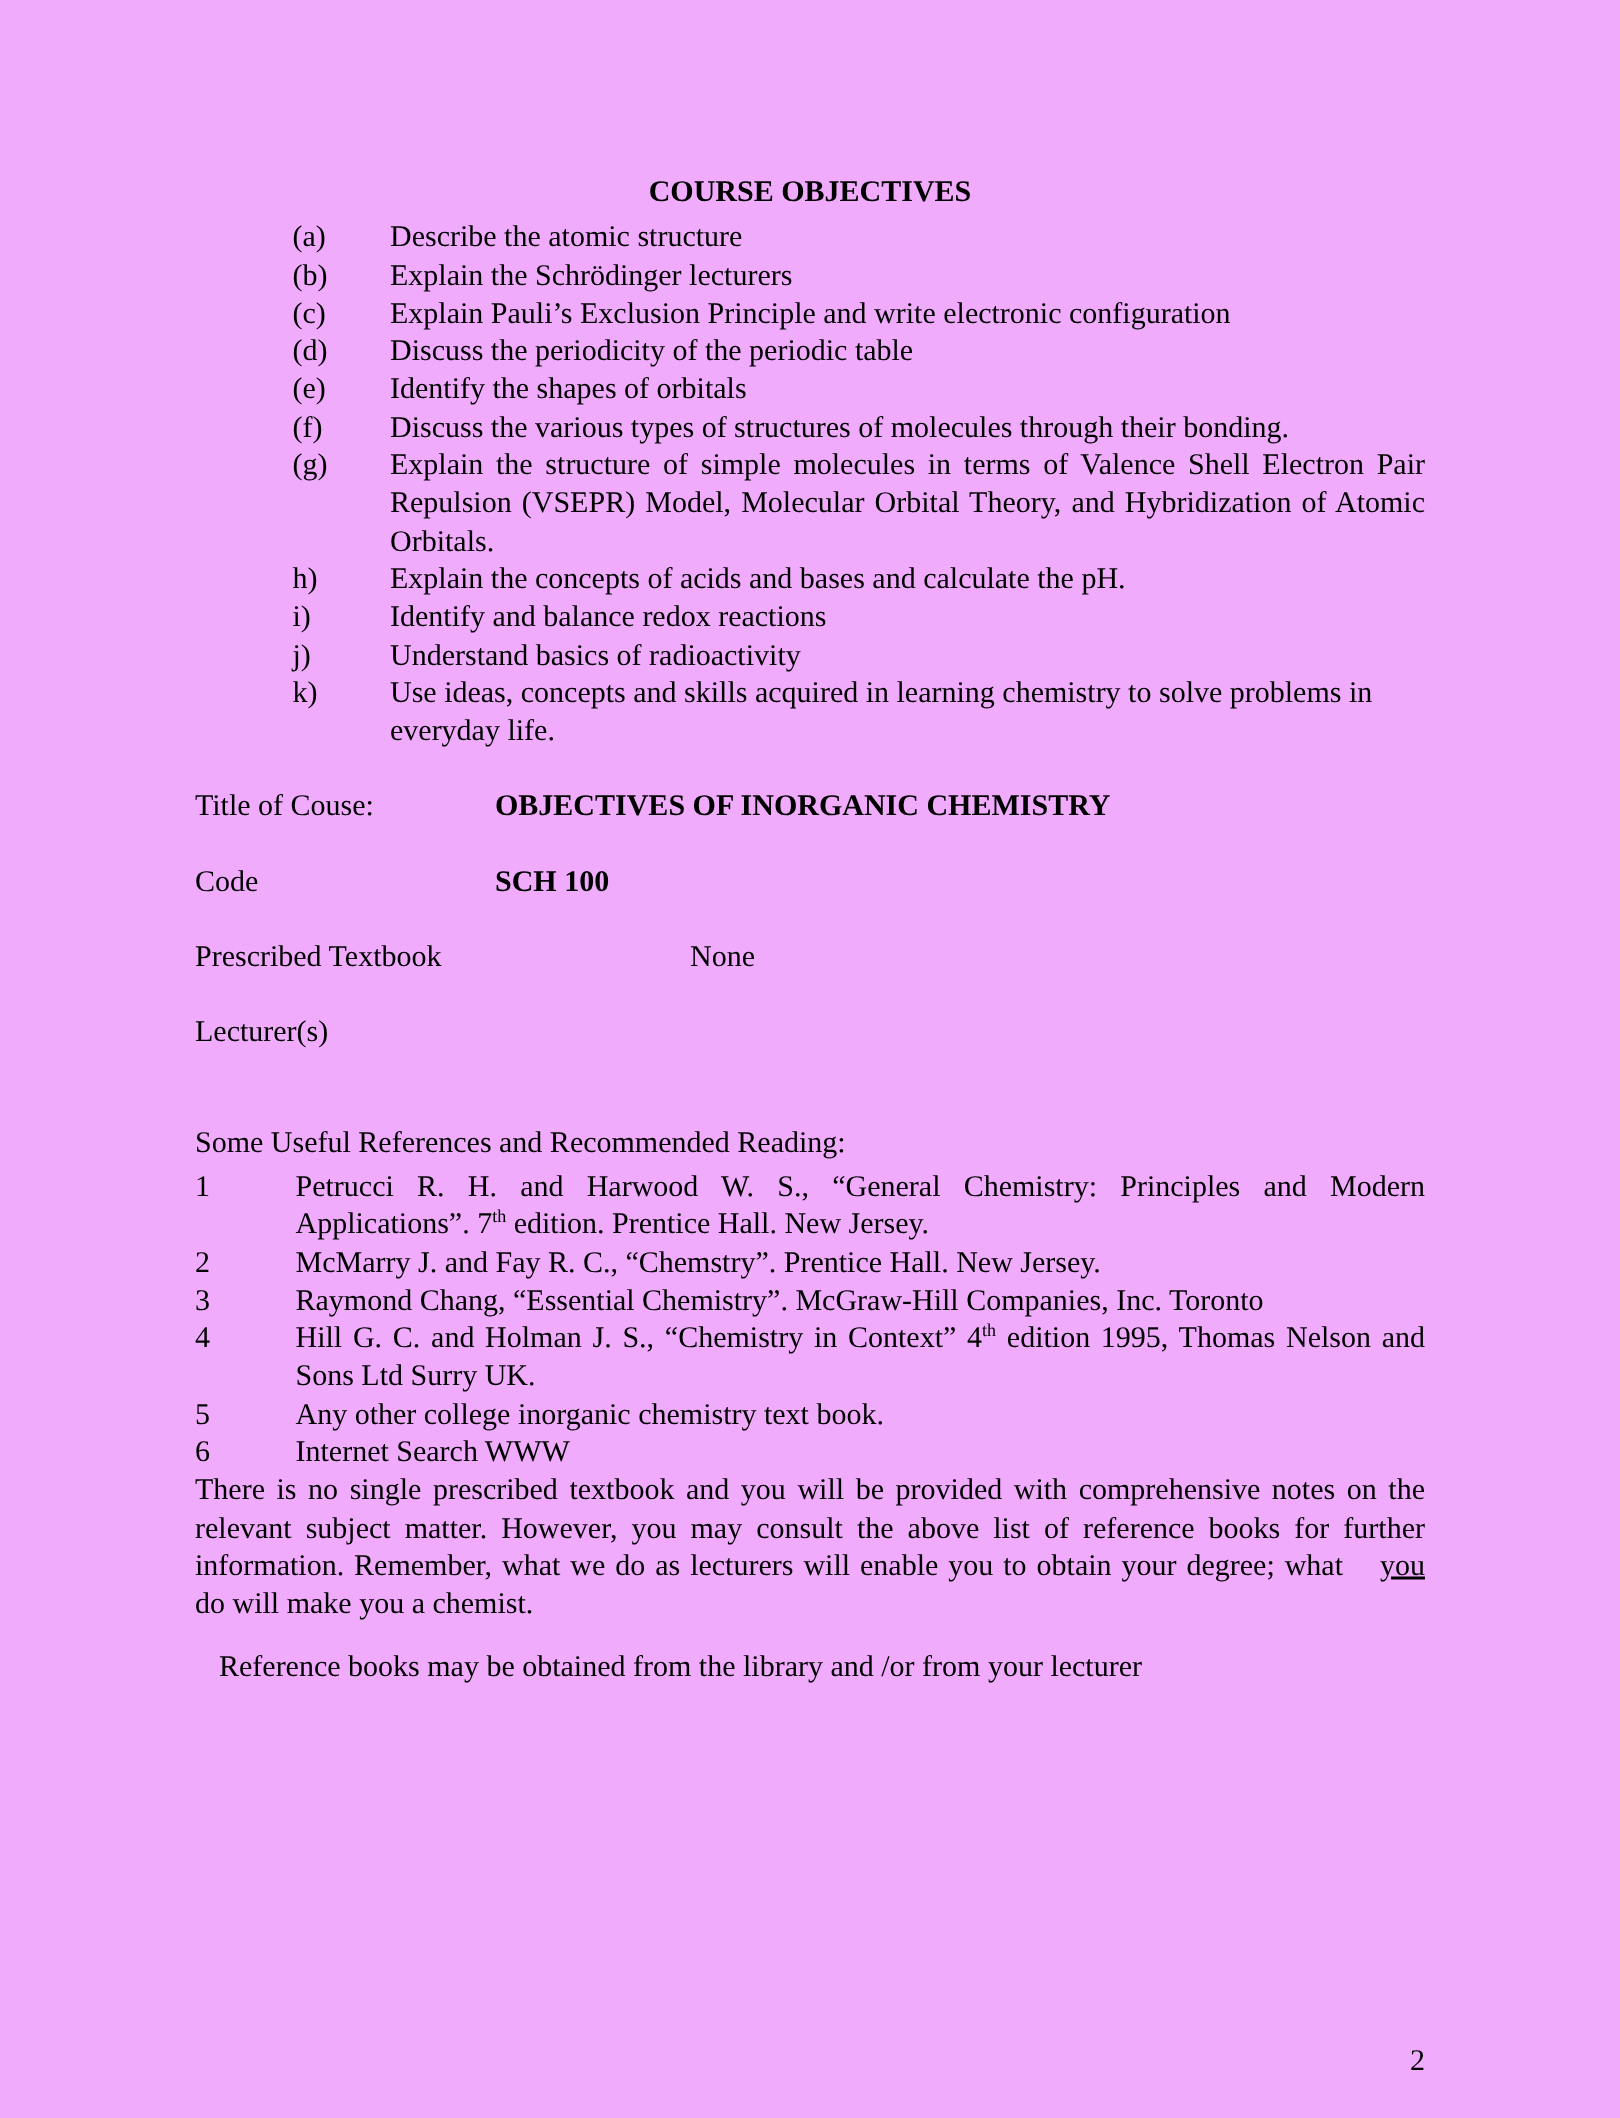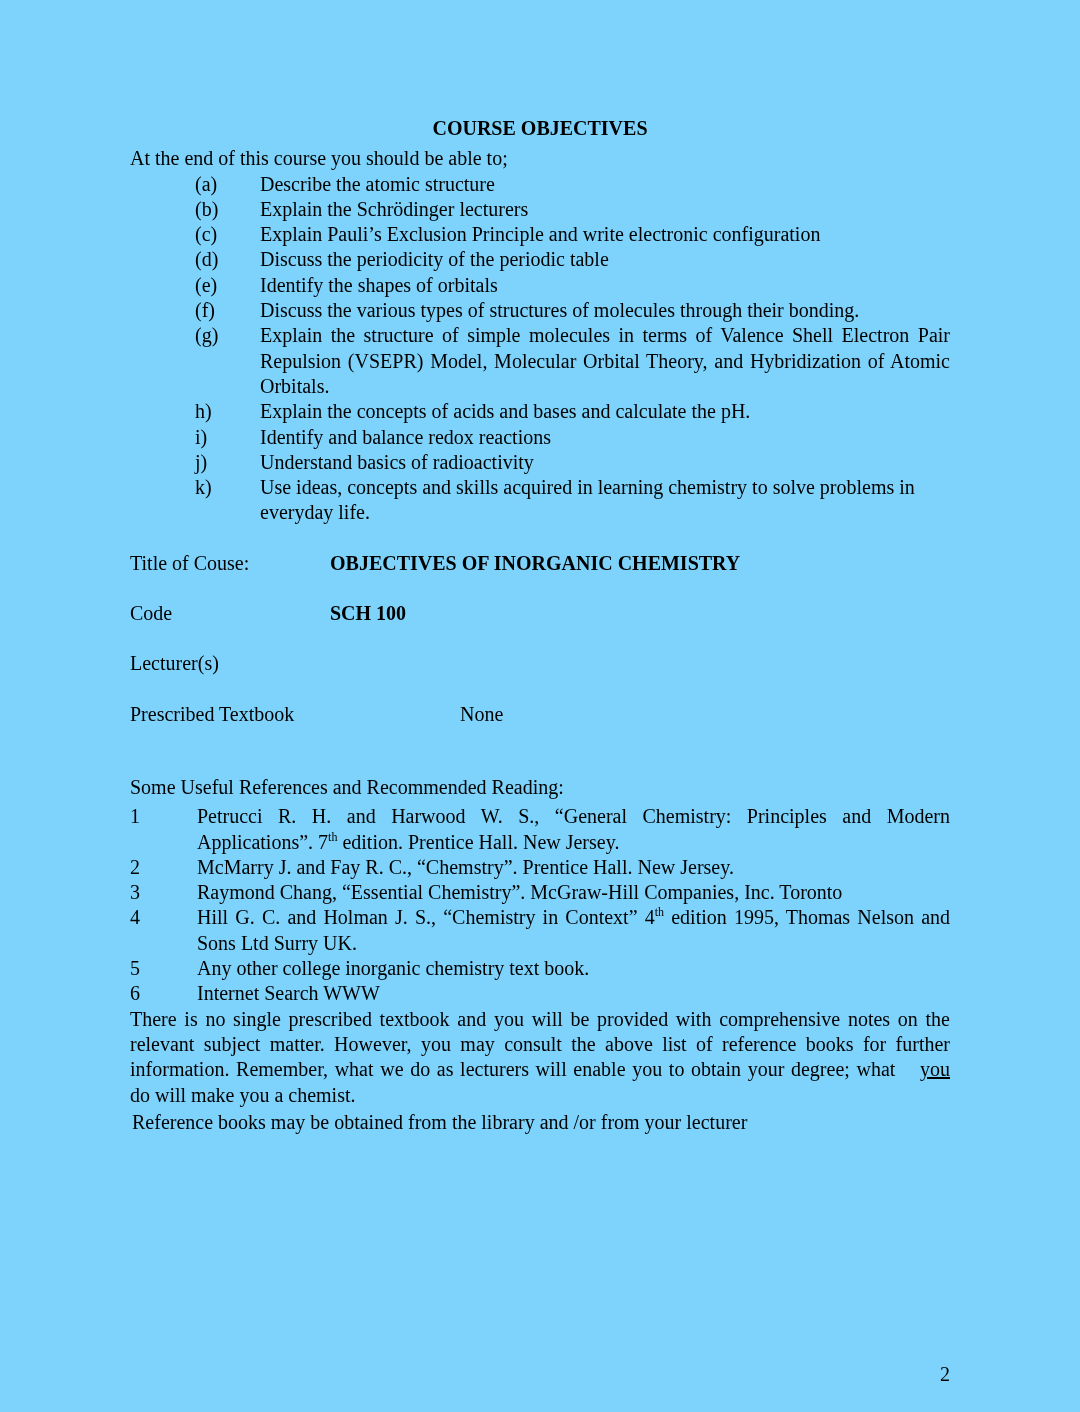--- a/index.html
+++ b/index.html
@@ -1,20 +1,20 @@
 <!DOCTYPE html>
 <html><head>
 <meta charset="utf-8">
 <style>
   html, body { margin: 0; padding: 0; background: #ffffff; }
   .page {
     position: relative;
     width: 1080px;
     height: 1412px;
-    background: #7dd3fc;
+    background: #f0abfc;
     color: #000000;
     font-family: "Liberation Serif", serif;
     font-size: 20px;
     line-height: 25.3px;
     box-sizing: border-box;
     padding: 116px 130px 0 130px;
     overflow: hidden;
   }
   .doc-title { text-align: center; font-weight: bold; margin: 0 0 5px 0; }
   .intro { margin: 0; }
@@ -31,32 +31,31 @@
 
   .refs-heading { font-weight: normal; margin: 48px 0 4px 0; }
   .ref-row { display: flex; }
   .ref-num { flex: 0 0 67px; width: 67px; }
   .ref-text { flex: 1; }
   .ref-text.justify { text-align: justify; }
   sup { font-size: 0.6em; line-height: 0; vertical-align: super; }
 
   .general-heading { font-weight: bold; margin-top: 26px; }
   .general-para { margin: 0; text-align: justify; }
-  .general-last { margin: 2px; }
+  .general-last { margin: 16px; }
   .emph { font-weight: normal; text-decoration: underline; margin-left: 18px; }
 
   .page-number { position: absolute; top: 1362px; right: 130px; }
 </style>
 </head>
 <body>
 
 <div class="page">
 
   <p class="doc-title">COURSE OBJECTIVES</p>
-  <p class="intro">At the end of this course you should be able to;</p>
 
   <div>
     <div class="obj-row">
       <span class="obj-label">(a)</span>
       <span class="obj-text">Describe the atomic structure</span>
     </div>
     <div class="obj-row">
       <span class="obj-label">(b)</span>
       <span class="obj-text">Explain the Schrödinger lecturers</span>
     </div>
@@ -100,27 +99,27 @@
 
   <div>
     <div class="info-row">
       <span class="info-label">Title of Couse:</span>
       <span class="info-value bold">OBJECTIVES OF INORGANIC CHEMISTRY</span>
     </div>
     <div class="info-row">
       <span class="info-label">Code</span>
       <span class="info-value bold">SCH 100</span>
     </div>
+    <div class="info-row wide">
+      <span class="info-label">Prescribed Textbook</span>
+      <span class="info-value">None</span>
+    </div>
     <div class="info-row">
       <span class="info-label">Lecturer(s)</span>
       <span class="info-value"></span>
-    </div>
-    <div class="info-row wide">
-      <span class="info-label">Prescribed Textbook</span>
-      <span class="info-value">None</span>
     </div>
   </div>
 
   <p class="refs-heading">Some Useful References and Recommended Reading:</p>
 
   <div>
     <div class="ref-row">
       <span class="ref-num">1</span>
       <span class="ref-text justify"><span>Petrucci R. H. and Harwood W. S., “General Chemistry: Principles and Modern Applications”. 7</span><sup>th</sup><span> edition. Prentice Hall. New Jersey.</span></span>
     </div>

